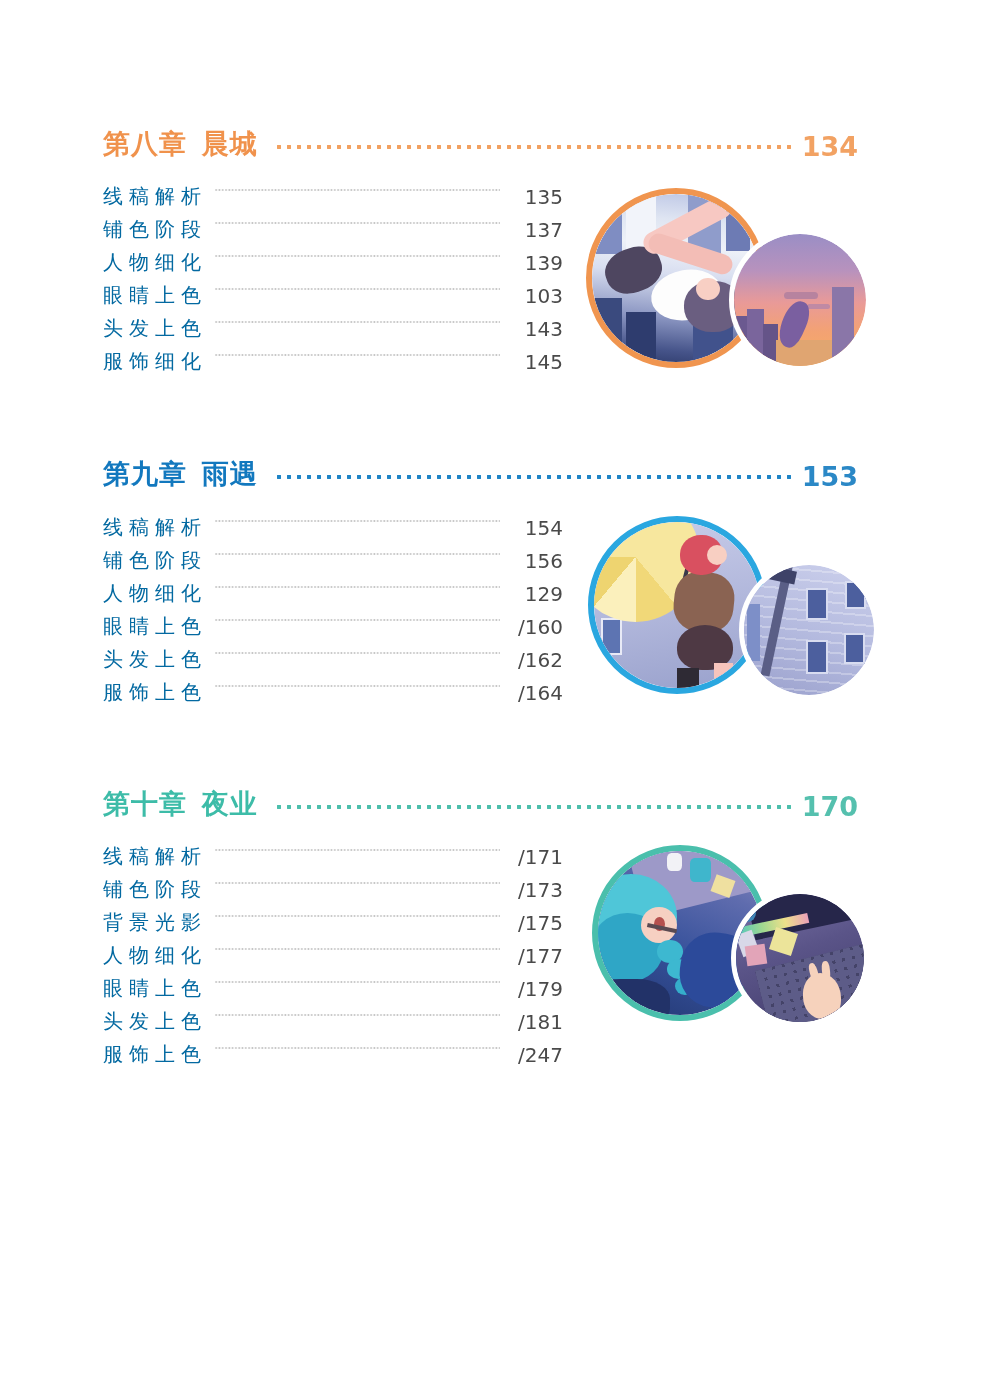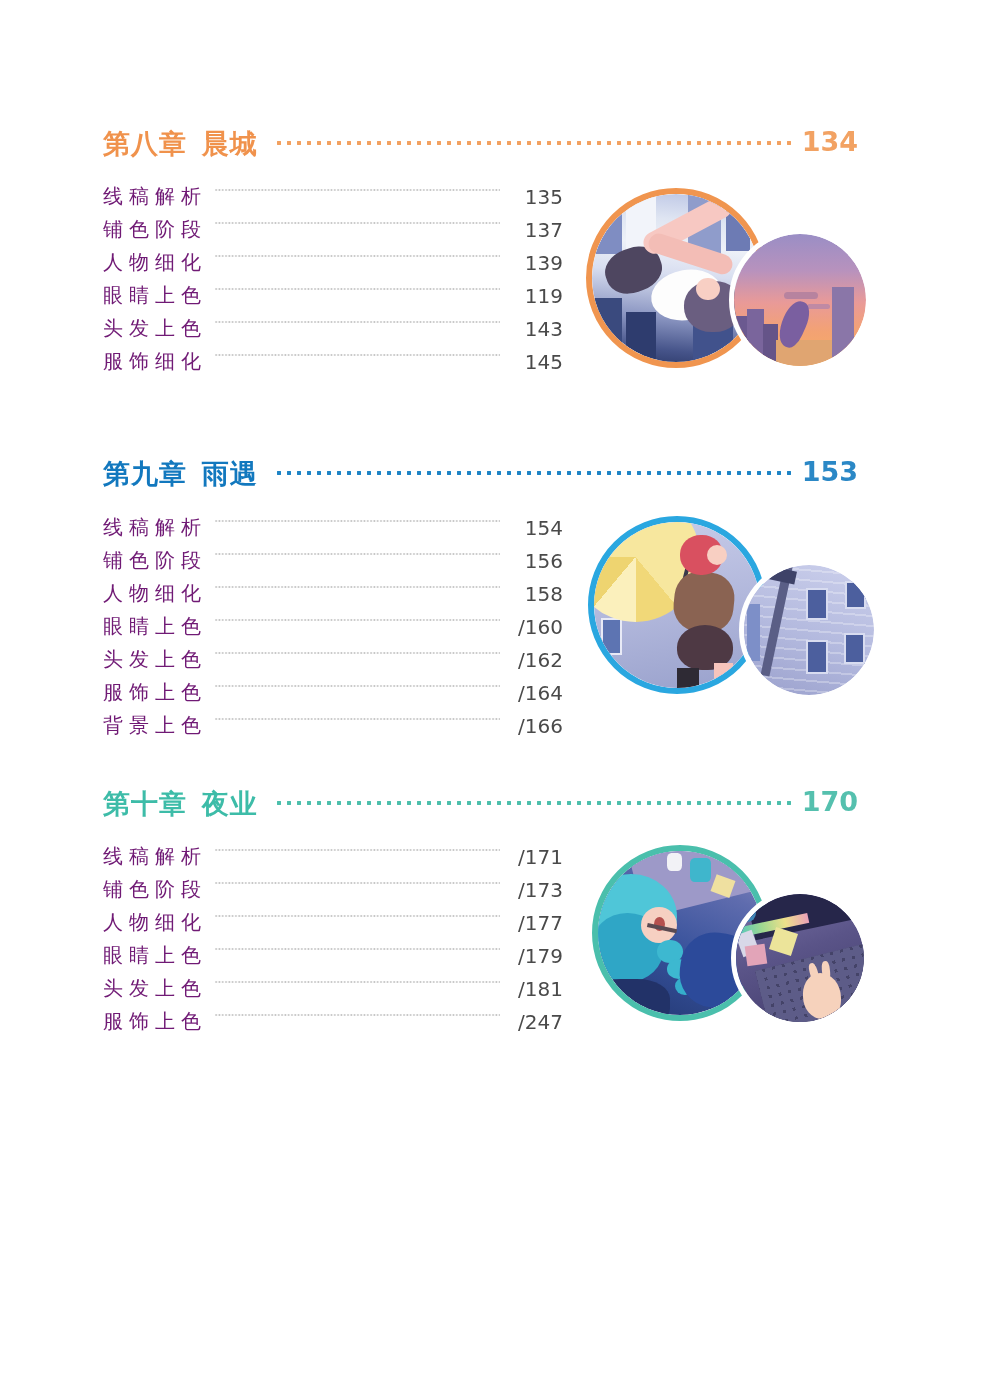--- a/index.html
+++ b/index.html
@@ -1,21 +1,21 @@
 <!DOCTYPE html>
 <html><head>
 <meta charset="utf-8">
 <style>
   * { margin:0; padding:0; box-sizing:border-box; }
   html,body { background:#ffffff; }
   body { font-family:"DejaVu Sans","Liberation Sans",sans-serif; }
   .page { position:relative; width:1000px; height:1397px; background:#ffffff; overflow:hidden; }
 
   
-  .chap-header { position:absolute; left:103px; width:755px; height:36px; display:flex; align-items:flex-start; }
+  .chap-header { position:absolute; left:103px; width:755px; height:36px; display:flex; align-items:flex-end; }
   .chap-title { font-size:27px; font-weight:700; white-space:nowrap; letter-spacing:1px; }
   .chap-title .gap { margin-left:0.55em; }
   .chap-leader { flex:1; height:30px; margin:2px 10px 0 16px;
                  background-repeat:repeat-x; background-size:10px 30px; }
   .chap-page { font-size:27px; font-weight:700; min-width:48px; text-align:right; letter-spacing:0; }
 
   .c8 .chap-title { color:#F0924C; }
   .c8 .chap-leader { background-image:radial-gradient(circle at 5px 15px, #F2A160 2.1px, transparent 2.5px); }
   .c8 .chap-page { color:#F2A263; }
 
@@ -28,21 +28,21 @@
   .c10 .chap-page { color:#55C0AE; }
 
   .footer-row .chap-title { color:#1A1A1A; font-size:28px; letter-spacing:0; }
   .footer-row .chap-leader { background-image:radial-gradient(circle at 6px 15px, #222222 2.2px, transparent 2.6px);
                              background-size:12.5px 30px; margin-left:30px; }
   .footer-row .chap-page { color:#3C3C3C; }
 
   
   .items { position:absolute; left:103px; width:460px; list-style:none; }
   .item { height:33px; display:flex; align-items:center; }
-  .item-label { width:110px; font-size:20px; letter-spacing:6px; color:#701a75; white-space:nowrap; }
+  .item-label { width:110px; font-size:20px; letter-spacing:6px; color:#0369a1; white-space:nowrap; }
   .item-leader { flex:1; height:2px; margin:0 8px 0 2px; transform:translateY(-7px);
                  background-image:radial-gradient(circle at 1.2px 1px, #C6C6C6 0.8px, transparent 1.1px);
                  background-size:3.3px 2px; background-repeat:repeat-x; }
   .item-page { width:55px; text-align:right; font-size:20px; color:#4A4A4A; white-space:nowrap; }
 
   
   .circle { position:absolute; border-radius:50%; overflow:hidden; }
   .cimg { position:absolute; inset:0; border-radius:50%; overflow:hidden; }
   .cimg > div { position:absolute; }
 
@@ -167,21 +167,21 @@
         <span class="item-page">137</span>
       </li>
     <li class="item">
         <span class="item-label">人物细化</span>
         <span class="item-leader"></span>
         <span class="item-page">139</span>
       </li>
     <li class="item">
         <span class="item-label">眼睛上色</span>
         <span class="item-leader"></span>
-        <span class="item-page">119</span>
+        <span class="item-page">103</span>
       </li>
     <li class="item">
         <span class="item-label">头发上色</span>
         <span class="item-leader"></span>
         <span class="item-page">143</span>
       </li>
     <li class="item">
         <span class="item-label">服饰细化</span>
         <span class="item-leader"></span>
         <span class="item-page">145</span>
@@ -229,41 +229,36 @@
         <span class="item-page">154</span>
       </li>
     <li class="item">
         <span class="item-label">铺色阶段</span>
         <span class="item-leader"></span>
         <span class="item-page">156</span>
       </li>
     <li class="item">
         <span class="item-label">人物细化</span>
         <span class="item-leader"></span>
-        <span class="item-page">158</span>
+        <span class="item-page">129</span>
       </li>
     <li class="item">
         <span class="item-label">眼睛上色</span>
         <span class="item-leader"></span>
         <span class="item-page">/160</span>
       </li>
     <li class="item">
         <span class="item-label">头发上色</span>
         <span class="item-leader"></span>
         <span class="item-page">/162</span>
       </li>
     <li class="item">
         <span class="item-label">服饰上色</span>
         <span class="item-leader"></span>
         <span class="item-page">/164</span>
-      </li>
-    <li class="item">
-        <span class="item-label">背景上色</span>
-        <span class="item-leader"></span>
-        <span class="item-page">/166</span>
       </li>
   </ul>
   <div class="circle c9big">
     <div class="cimg c9b">
       <div class="w1"></div>
         <div class="w2"></div>
         <div class="w3"></div>
       <div class="umb"></div>
         <div class="handle"></div>
       <div class="jacket"></div>
@@ -295,20 +290,25 @@
   <ul id="items10" class="items">
     <li class="item">
         <span class="item-label">线稿解析</span>
         <span class="item-leader"></span>
         <span class="item-page">/171</span>
       </li>
     <li class="item">
         <span class="item-label">铺色阶段</span>
         <span class="item-leader"></span>
         <span class="item-page">/173</span>
+      </li>
+    <li class="item">
+        <span class="item-label">背景光影</span>
+        <span class="item-leader"></span>
+        <span class="item-page">/175</span>
       </li>
     <li class="item">
         <span class="item-label">人物细化</span>
         <span class="item-leader"></span>
         <span class="item-page">/177</span>
       </li>
     <li class="item">
         <span class="item-label">眼睛上色</span>
         <span class="item-leader"></span>
         <span class="item-page">/179</span>

